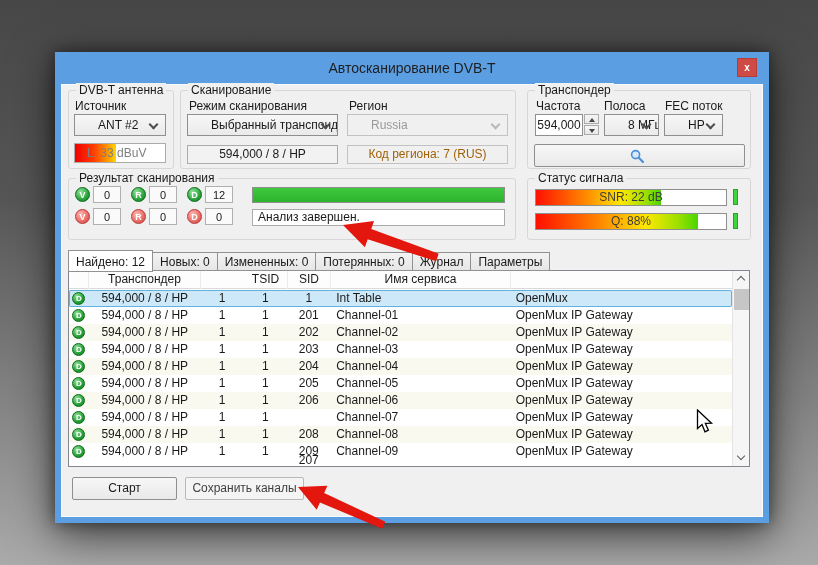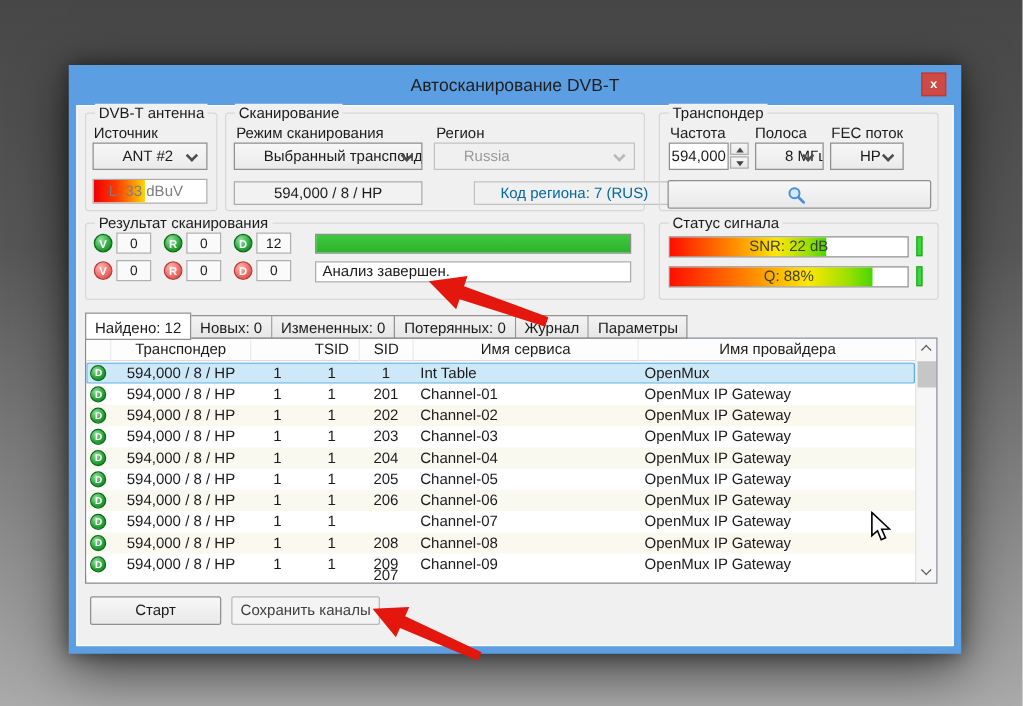--- a/index.html
+++ b/index.html
@@ -30,21 +30,21 @@
 
   .combo { position: absolute; height: 22px; background: linear-gradient(#f7f7f7,#eaeaea);
     border: 1px solid #8f8f8f; padding: 0 20px 0 23px; line-height: 20px; white-space: nowrap; overflow: hidden; }
   .combo .chev { position: absolute; right: 8px; top: 6px; width: 7px; height: 7px;
     border-right: 2px solid #4d4d4d; border-bottom: 2px solid #4d4d4d; transform: rotate(45deg); }
   .combo.disabled { color: #9a9a9a; background: #f0f0f0; border-color: #c2c2c2; }
   .combo.disabled .chev { border-color: #b8b8b8; }
 
   .fieldbox { position: absolute; border: 1px solid #ababab; background: #f2f2f2;
     text-align: center; overflow: hidden; white-space: nowrap; }
-  .fieldbox.gray { color: #0369a1; border-color: #c2c2c2; background: #f0f0f0; margin-left: 32px; }
+  .fieldbox.gray { color: #a16207; border-color: #c2c2c2; background: #f0f0f0; }
   .fieldbox.white { background: #fff; text-align: left; padding-left: 5px; }
 
   .levelbox { position: absolute; border: 1px solid #ababab; background: #fff; overflow: hidden; }
   .level-fill { height: 100%; background: linear-gradient(90deg,#f20000,#ff3c00 45%,#ff9a00 80%,#ffd800 100%); }
   .level-text { position: absolute; left: 12px; top: 0; line-height: 18px; color: #7e7e7e; }
 
   .badge { display: inline-block; width: 15px; height: 15px; border-radius: 50%;
     color: #fff; font-size: 9px; font-weight: bold; text-align: center; line-height: 15px;
     vertical-align: middle; }
   .badge.green { background: radial-gradient(circle at 35% 30%, #92e19d, #2aa53a 60%, #0e7c20);
@@ -223,21 +223,20 @@
       </div>
 
     <div class="table">
       <div class="thead">
           <div class="hcell" style="width: 20px;"></div>
           <div class="hcell" style="width: 112px;">Транспондер</div>
           <div class="hcell" style="width: 43px; margin-top: 21px;">ONID</div>
           <div class="hcell" style="width: 44px;">TSID</div>
           <div class="hcell" style="width: 43px;">SID</div>
           <div class="hcell" style="width: 180px;">Имя сервиса</div>
-          <div class="hcell" style="width: 223px;">Имя провайдера</div>
         </div>
       <div class="tbody">
           <div class="trow sel">
             <div class="cell c0" style="width: 20px;">
               <span class="dbadge">D</span>
             </div>
             <div class="cell c1" style="width: 112px;">594,000 / 8 / HP</div>
             <div class="cell c2" style="width: 43px;">1</div>
             <div class="cell c3" style="width: 44px;">1</div>
             <div class="cell c4" style="width: 43px;">1</div>

